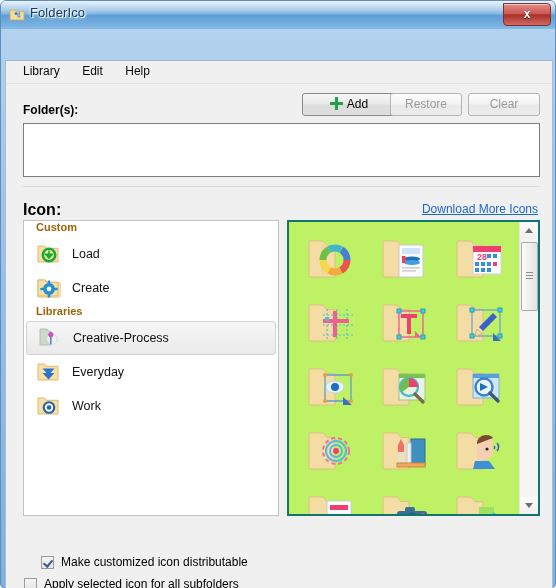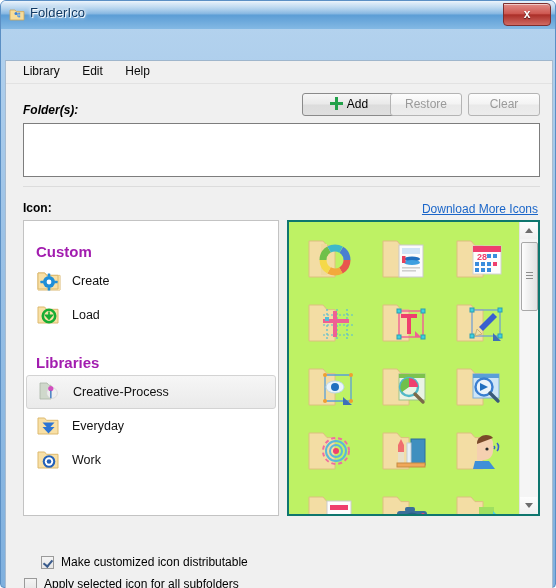--- a/index.html
+++ b/index.html
@@ -71,21 +71,21 @@
     display:inline-block;
     padding: 3px 9px 3px 9px;
     font-size: 12px; color:#0a0a0a;
     cursor: default;
   }
   .menu-item:first-child { margin-left: 8px; }
 
   
   #folders-label {
     position:absolute; left:17px; top:42px;
-    font-size:12px; font-weight:bold; color:#000;font-style:italic;
+    font-size:12px; font-weight:bold; color:#000;
   }
   .gbtn {
     position:absolute; top:32px;
     height:23px;
     box-sizing:border-box;
     border:1px solid #b4b4b4;
     border-radius:3px;
     background: linear-gradient(to bottom, #fdfdfd 0%, #f3f3f3 48%, #e9e9e9 52%, #ececec 100%);
     font-size:12px; color:#9a9a9a;
     text-align:center;
@@ -117,39 +117,39 @@
   }
 
   #sep1 {
     position:absolute; left:17px; top:125px; width:517px;
     height:0; border-top:1px solid #dcdcdc;
   }
 
   
   #icon-label {
     position:absolute; left:17px; top:140px;
-    font-size:12px; font-weight:bold; color:#000;
+    font-size:16px; font-weight:bold; color:#000;
   }
   #download-link {
     position:absolute; right:14px; top:141px;
     font-size:12px; color:#1b66c9;
     text-decoration: underline;
     cursor:pointer;
   }
   #lib-panel {
     position:absolute; left:17px; top:159px;
     width: 256px; height: 296px;
     box-sizing:border-box;
     background:#fff;
     border:1px solid #c3c3c3;
     overflow:hidden;
   }
   .lib-header {
-    font-size:15px; font-weight:bold; color:#a21caf;
-    padding: 22px 0 4px 12px;
+    font-size:11px; font-weight:bold; color:#a16207;
+    padding: 0 0 4px 12px;
   }
   .lib-row {
     display:flex; align-items:center;
     height: 34px;
     padding-left: 12px;
     box-sizing:border-box;
     cursor:default;
   }
   .lib-row.selected {
     background: linear-gradient(to bottom, #f6f6f6, #eaeaea);
@@ -334,20 +334,31 @@
 
     <div id="folders-box"></div>
     <div id="sep1"></div>
 
     <div id="icon-label">Icon:</div>
     <div id="download-link">Download More Icons</div>
 
     <div id="lib-panel">
 
       <div class="lib-header">Custom</div>
+
+      <div class="lib-row">
+        <span class="ico">
+          <svg width="26" height="26" viewBox="0 0 26 26">
+            <path d="M2 5h6.6l1.9 2.3H22V21H2z" fill="#f8e0a6" stroke="#ddb96f" stroke-width="1"></path>
+            <circle cx="13" cy="14" r="6.2" fill="none" stroke="#17ad33" stroke-width="2.6"></circle>
+            <path d="M13 9.6v5.6M9.8 13.4L13 17l3.2-3.6z" fill="#17ad33" stroke="#17ad33" stroke-width="1.6"></path>
+          </svg>
+        </span>
+        <span class="lbl">Load</span>
+      </div>
 
       <div class="lib-row">
         <span class="ico">
           <svg width="26" height="26" viewBox="0 0 26 26">
             <path d="M2 5h7l2 2.4h13V22H2z" fill="#f7dd9b" stroke="#d9b772" stroke-width="1"></path>
             <path d="M2 5h7l2 2.4h13V22H2z" fill="#f8e0a6"></path>
             <path d="M2 5h6.6l1.9 2.3H22V21H2z" fill="none" stroke="#ddb96f" stroke-width="1"></path>
             <g transform="translate(13,14)">
               <circle r="6" fill="#1f8fd8"></circle>
               <circle r="2.4" fill="#ffffff"></circle>
@@ -356,31 +367,20 @@
                 <rect x="-1.3" y="5.4" width="2.6" height="3.2" rx="0.6"></rect>
                 <rect x="-8.6" y="-1.3" width="3.2" height="2.6" rx="0.6"></rect>
                 <rect x="5.4" y="-1.3" width="3.2" height="2.6" rx="0.6"></rect>
               </g>
             </g>
           </svg>
         </span>
         <span class="lbl">Create</span>
       </div>
 
-      <div class="lib-row">
-        <span class="ico">
-          <svg width="26" height="26" viewBox="0 0 26 26">
-            <path d="M2 5h6.6l1.9 2.3H22V21H2z" fill="#f8e0a6" stroke="#ddb96f" stroke-width="1"></path>
-            <circle cx="13" cy="14" r="6.2" fill="none" stroke="#17ad33" stroke-width="2.6"></circle>
-            <path d="M13 9.6v5.6M9.8 13.4L13 17l3.2-3.6z" fill="#17ad33" stroke="#17ad33" stroke-width="1.6"></path>
-          </svg>
-        </span>
-        <span class="lbl">Load</span>
-      </div>
-
       <div class="lib-header">Libraries</div>
 
 
       <div class="lib-row selected">
         <span class="ico">
           <svg width="26" height="26" viewBox="0 0 26 26">
             <path d="M3 4h7l2 2.3h2V20H3z" fill="#cfd8cb" stroke="#aab5a6" stroke-width="0.8"></path>
             <circle cx="15" cy="14" r="5.4" fill="#f0f0f0" opacity="0.9" stroke="#cfcfcf" stroke-width="0.7"></circle>
             <circle cx="13.8" cy="9.6" r="2.6" fill="#d14fbe"></circle>
             <rect x="13.2" y="11.6" width="1.3" height="7.6" fill="#2f6fbd"></rect>

